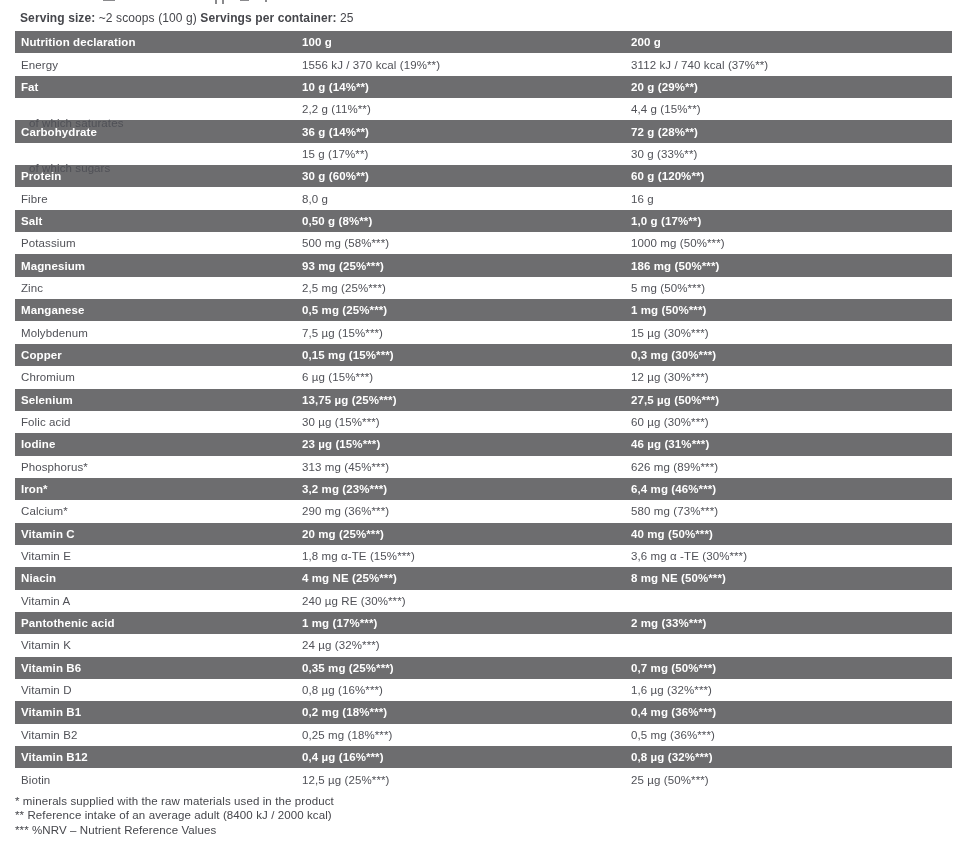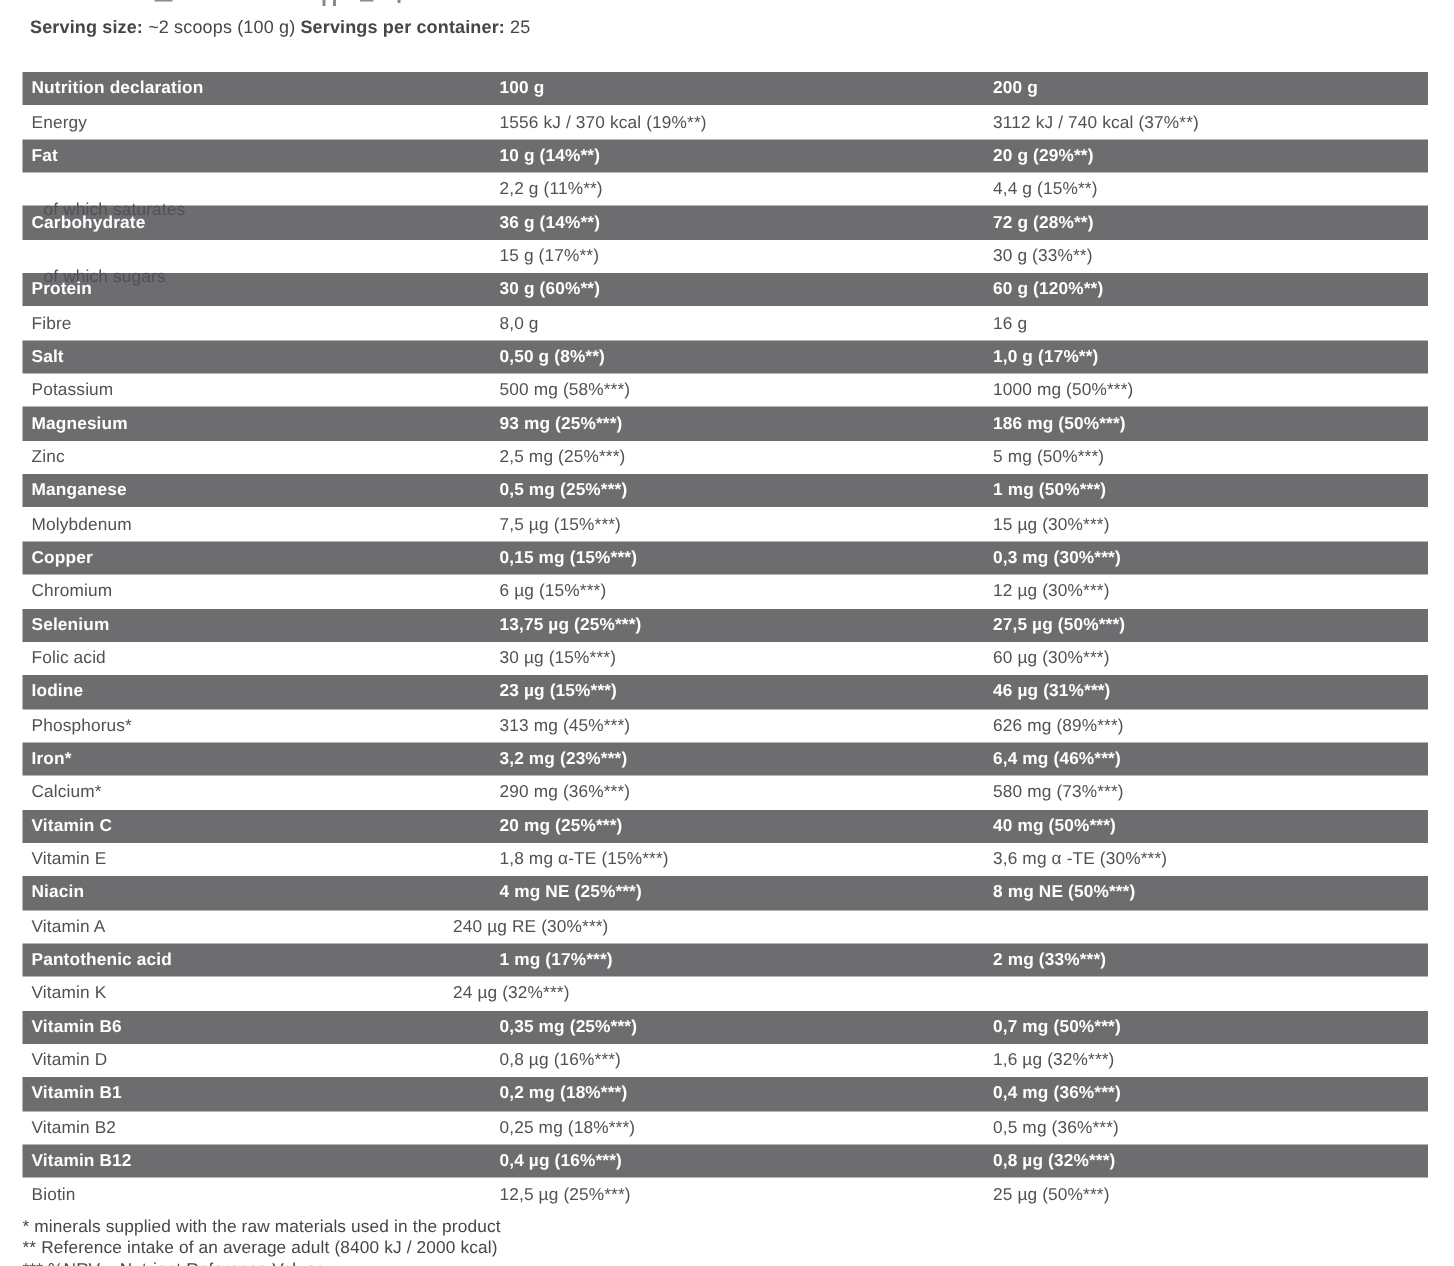--- a/index.html
+++ b/index.html
@@ -21,21 +21,21 @@
     top: 0; left: 100px;
     height: 5px; width: 200px;
   }
   .crop-remnant i {
     position: absolute;
     top: 0;
     background: #8a8a8d;
     display: block;
   }
   .serving-line {
-    margin: 10px 0 22px 20px;
+    margin: 10px 0 5px 20px;
     font-size: 12px;
     line-height: 16px;
     color: #45464b;
     letter-spacing: 0.1px;
   }
   .serving-line .b { font-weight: bold; }
   .ntable {
     margin: 0 17px 0 15px;
   }
   .row {
@@ -54,21 +54,20 @@
     flex: 0 0 287px;
     box-sizing: border-box;
     padding-left: 6px;
     white-space: nowrap;
   }
   .c1.indent { padding-left: 14px; margin-top: 28px; }
   .c2 {
     flex: 0 0 329px;
     box-sizing: border-box;
     white-space: nowrap;
-    margin-left: 31px;
   }
   .c3 {
     flex: 1 1 auto;
     box-sizing: border-box;
     white-space: nowrap;
   }
   .footnotes {
     margin: 3px 0 16px 15px;
     font-size: 11.5px;
     line-height: 14.6px;

